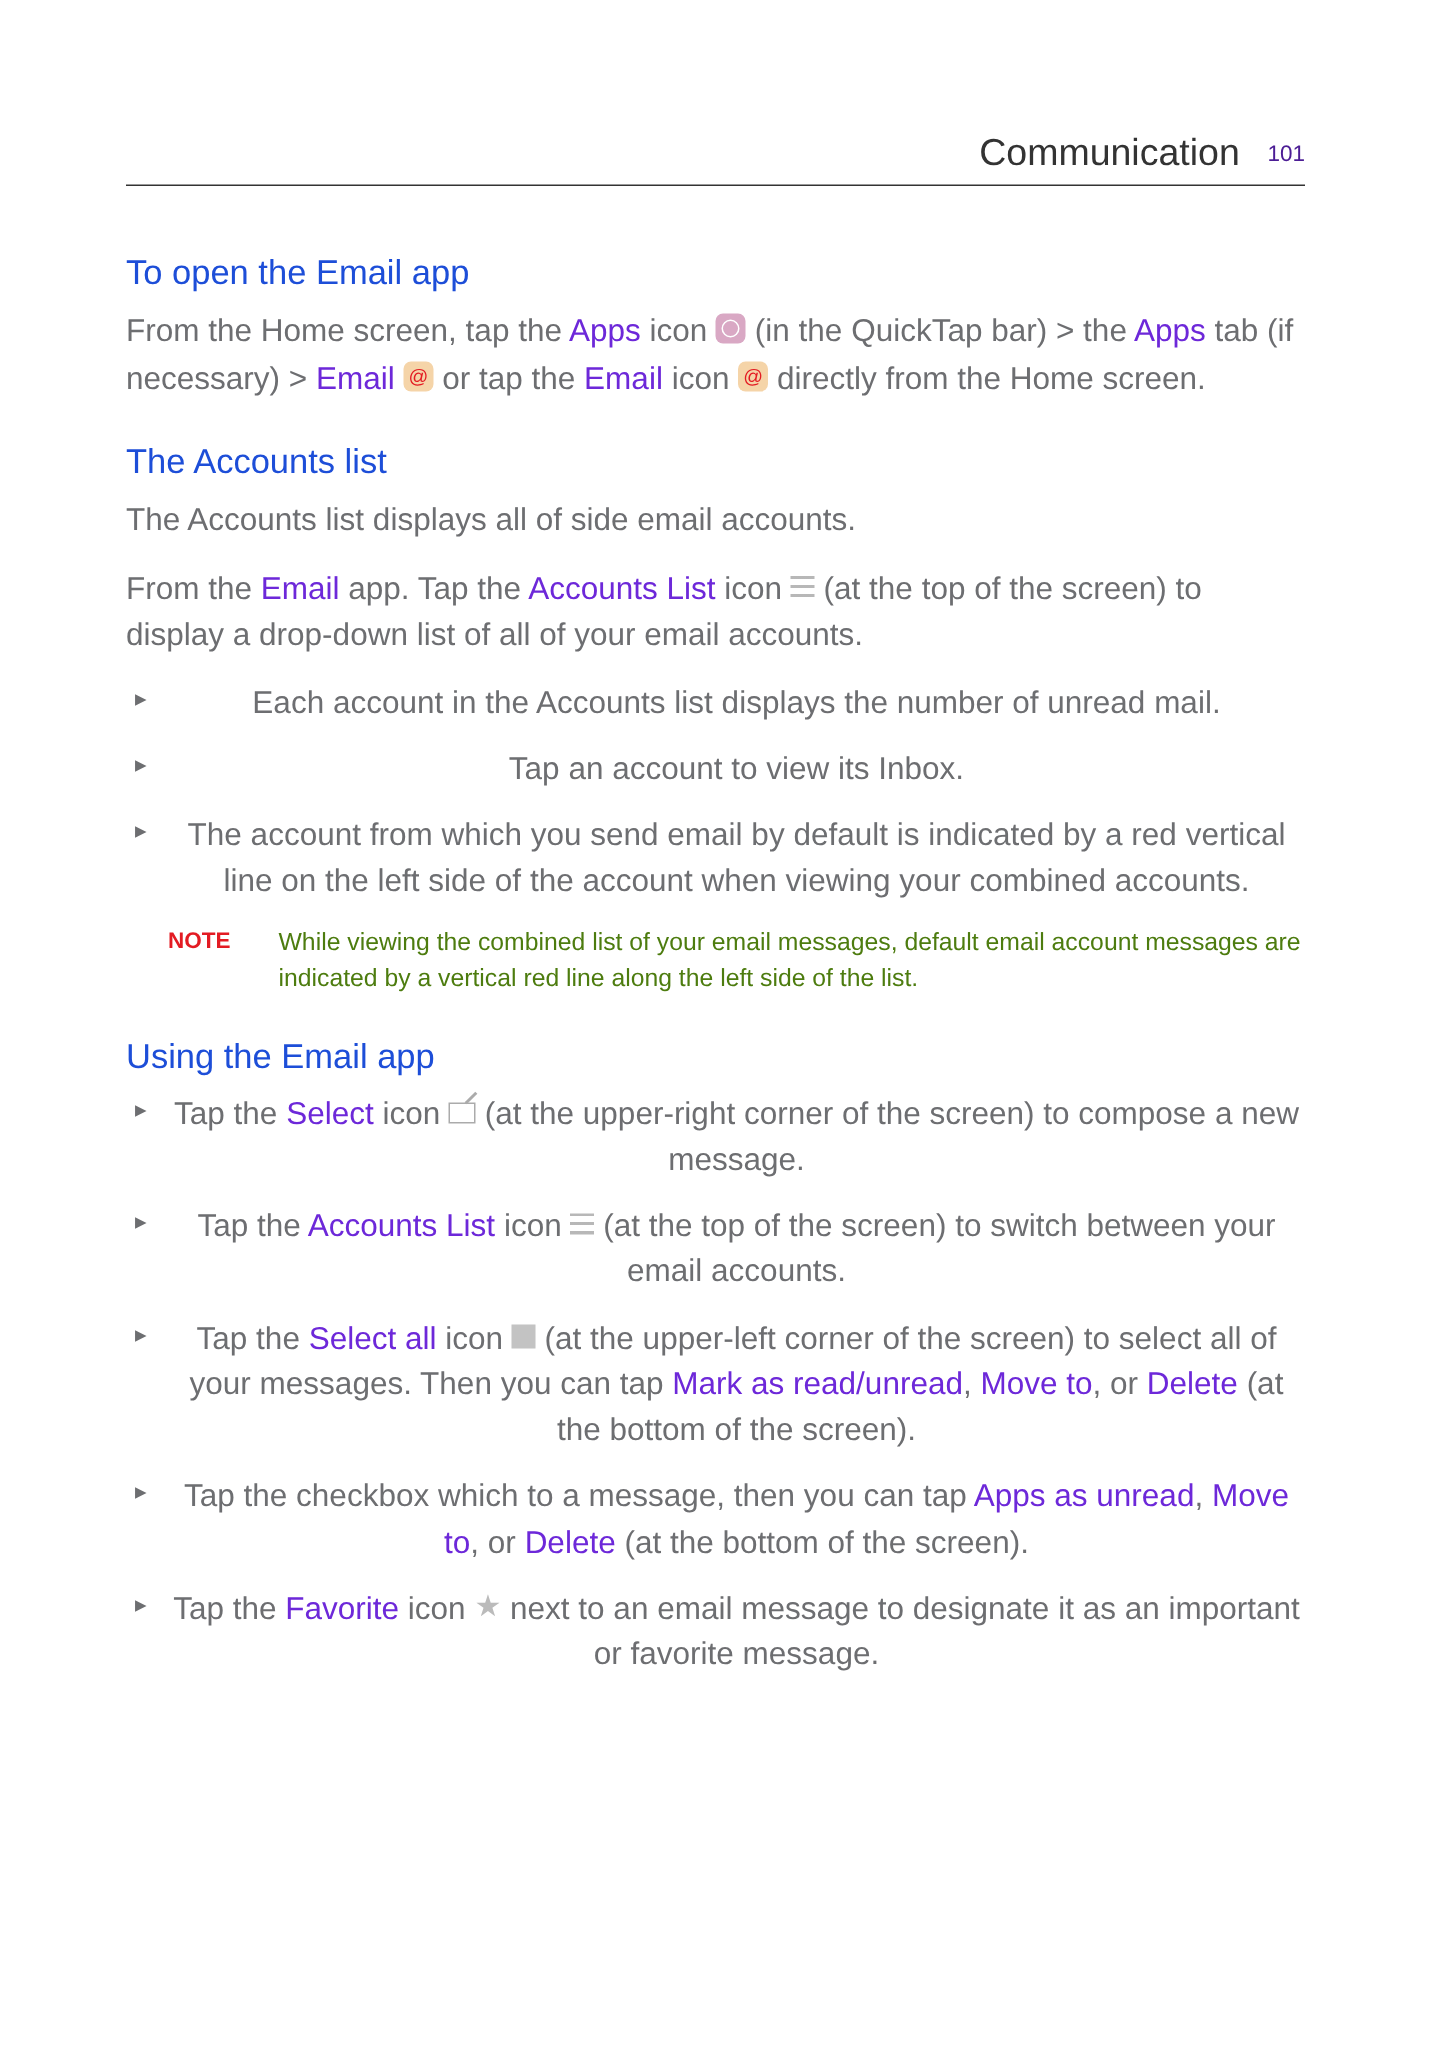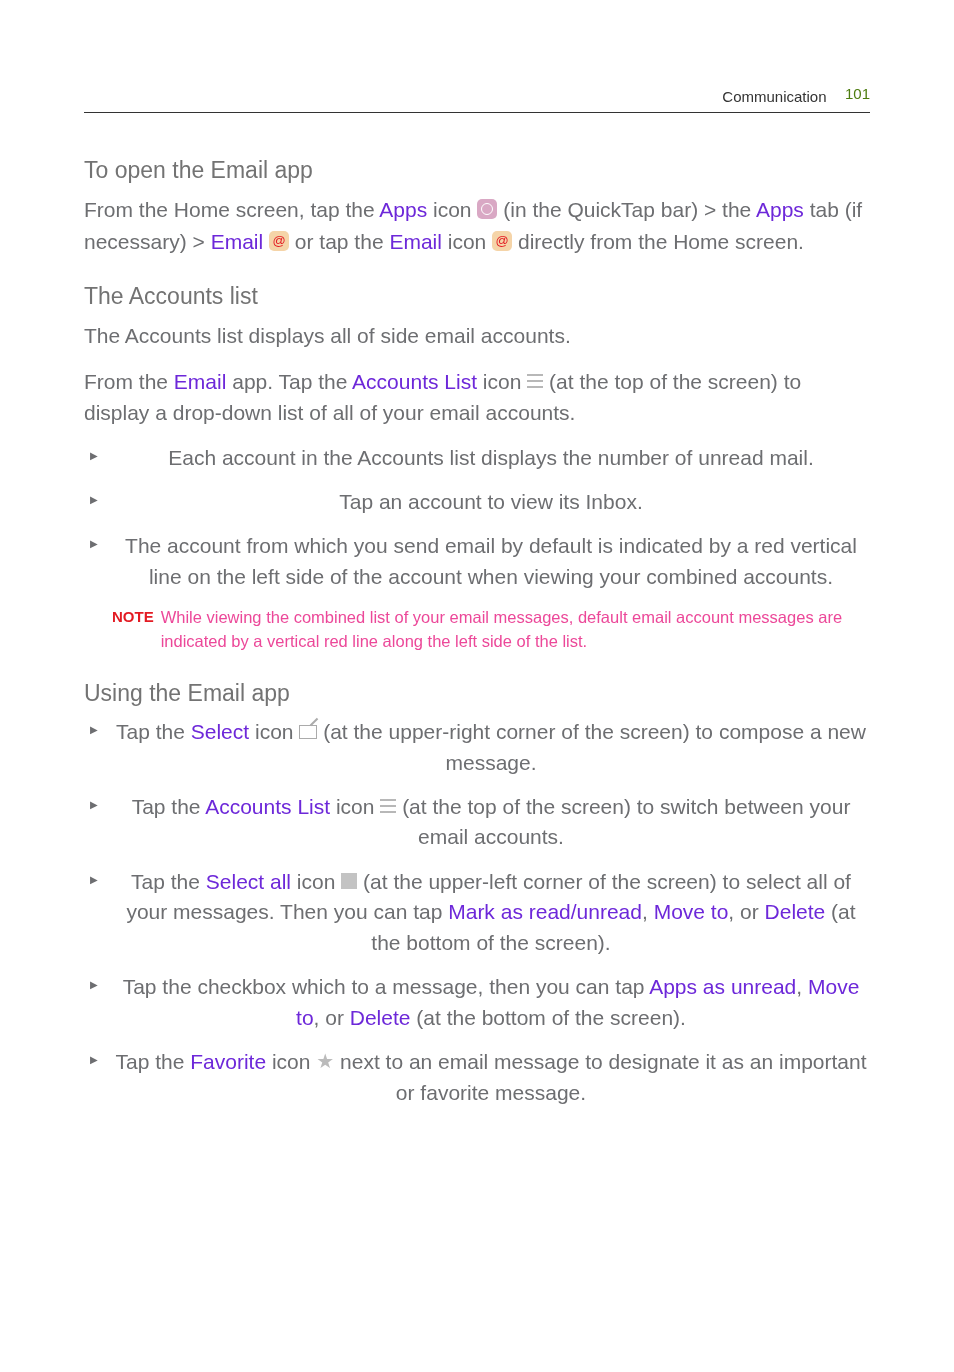--- a/index.html
+++ b/index.html
@@ -14,35 +14,35 @@
     .page {
       padding: 88px 84px 40px 84px;
     }
     .header-line {
       border-bottom: 1.5px solid #333;
       padding-bottom: 6px;
       margin-bottom: 44px;
       text-align: right;
     }
     .header-title {
-      font-size: 15px;
+      font-size: 25px;
       color: #333;
       font-weight: 400;
       display: inline;
       margin-top: 24px;
     }
     .page-num {
       font-size: 15px;
-      color: #4d7c0f;
+      color: #4c1d95;
       margin-left: 14px;
       position: relative;
       top: -3px;
     }
     .section-heading {
-      color: #737373;
+      color: #1d4ed8;
       font-size: 23px;
       font-weight: 400;
       margin-bottom: 10px;
       margin-top: 26px;
     }
     .para {
       font-size: 21px;
       line-height: 1.5;
       color: #6d6e71;
       margin-bottom: 14px;
@@ -67,34 +67,34 @@
       position: absolute;
       left: 0;
       top: 6px;
       font-size: 10px;
       color: #6d6e71;
     }
     .note-block {
       padding-left: 28px;
       margin-bottom: 8px;
       display: flex;
-      gap: 7px;
+      gap: 32px;
       align-items: flex-start;
     }
     .note-label {
       color: #e31b23;
       font-size: 15px;
       font-weight: bold;
       flex: 0 0 auto;
       padding-top: 2px;
     }
     .note-text {
       font-size: 16.5px;
       line-height: 1.45;
-      color: #ec4899;
+      color: #4d7c0f;
       flex: 1;
     }
     .icon {
       display: inline-block;
       vertical-align: middle;
       position: relative;
       top: -2px;
     }
     .icon-apps {
       width: 20px; height: 20px;

